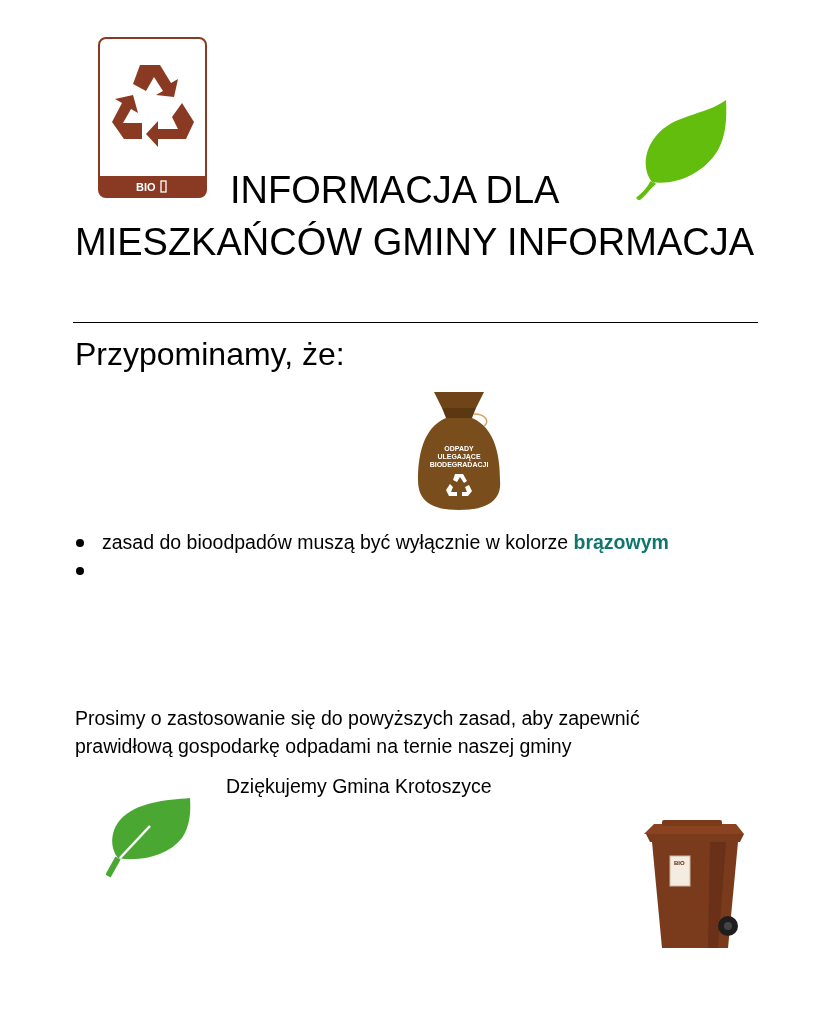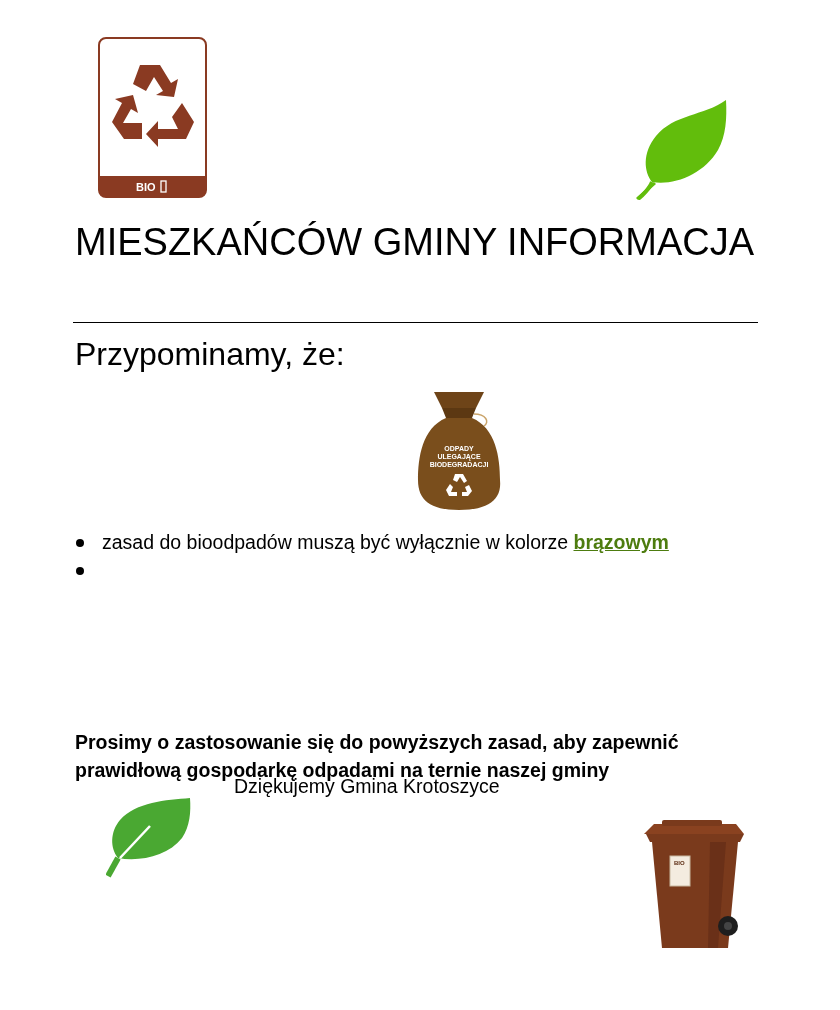--- a/index.html
+++ b/index.html
@@ -5,23 +5,23 @@
   html, body { margin:0; padding:0; background:#ffffff; }
   body { width:840px; height:1010px; position:relative; overflow:hidden; font-family:"Liberation Sans", sans-serif; color:#000; }
   .abs { position:absolute; }
   .title { position:absolute; left:75px; top:164px; width:700px; font-size:38px; line-height:52px; font-weight:normal; margin:0; }
   .title .indent { display:inline-block; width:155px; }
   .rule { position:absolute; left:73px; top:322px; width:685px; height:0; border-top:1px solid #000; }
   .subtitle { position:absolute; left:75px; top:333px; font-size:32px; line-height:42px; margin:0; font-weight:normal; }
   ul.bullets { position:absolute; left:75px; top:528px; width:660px; margin:0; padding:0; list-style:none; font-size:19.5px; line-height:28px; }
   ul.bullets li { position:relative; padding-left:27px; }
   ul.bullets li .dot { position:absolute; left:1px; top:11px; width:8px; height:8px; border-radius:50%; background:#000; }
-  .brown-word { color:#4d7c0f; font-weight:bold; text-decoration:underline; }
-  .para { position:absolute; left:75px; top:728px; width:660px; font-size:19.5px; line-height:28px; margin:0;font-weight:bold; }
-  .thanks { position:absolute; left:234px; top:772px; font-size:19.5px; line-height:28px; margin:0; }
+  .brown-word { color:#0f766e; font-weight:bold; }
+  .para { position:absolute; left:75px; top:704px; width:660px; font-size:19.5px; line-height:28px; margin:0; }
+  .thanks { position:absolute; left:226px; top:772px; font-size:19.5px; line-height:28px; margin:0; }
 </style>
 </head>
 <body>
 
 <div class="abs" style="left:98px;top:37px;width:109px;height:161px;">
   <svg width="109" height="161" viewBox="0 0 109 161">
     <rect x="1" y="1" width="107" height="159" rx="7" fill="#fff" stroke="#8a3a22" stroke-width="2"></rect>
     <path d="M1 139 H108 V153 a7 7 0 0 1 -7 7 H8 a7 7 0 0 1 -7 -7 Z" fill="#8a3a22"></path>
     <g fill="#8a3a22">
       <path d="M42 28 L62 28 L73 46 L80 42 L76 60 L58 58 L65 54 L56 40 L48 54 L35 47 Z"></path>
@@ -34,21 +34,21 @@
 </div>
 
 <div class="abs" style="left:634px;top:98px;width:94px;height:102px;">
   <svg width="94" height="102" viewBox="0 0 94 102">
     <path d="M92 2 C70 18 40 16 22 38 C8 55 10 74 18 84 C40 88 70 76 84 52 C92 38 93 20 92 2 Z" fill="#62bd0c"></path>
     <path d="M20 84 L2 100 L4 102 L22 86 Z" fill="#62bd0c"></path>
     <path d="M18 84 C16 90 8 98 4 101" stroke="#62bd0c" stroke-width="4" fill="none"></path>
   </svg>
 </div>
 
-<h1 class="title"><span class="indent"></span><br><span>MIESZKAŃCÓW GMINY INFORMACJA</span></h1>
+<h1 class="title"><span class="indent"></span><span>INFORMACJA DLA</span><br><span>MIESZKAŃCÓW GMINY INFORMACJA</span></h1>
 
 <div class="rule"></div>
 
 <h2 class="subtitle">Przypominamy, że:</h2>
 
 <div class="abs" style="left:412px;top:388px;width:94px;height:124px;">
   <svg width="94" height="124" viewBox="0 0 94 124">
     <path d="M22 4 L72 4 L64 20 L30 20 Z" fill="#6e4418"></path>
     <path d="M30 20 L64 20 L60 30 L34 30 Z" fill="#5c3812"></path>
     <path d="M34 30 C10 40 6 70 6 92 C6 112 18 122 47 122 C76 122 90 112 88 92 C88 70 84 40 60 30 Z" fill="#7a4e1c"></path>

